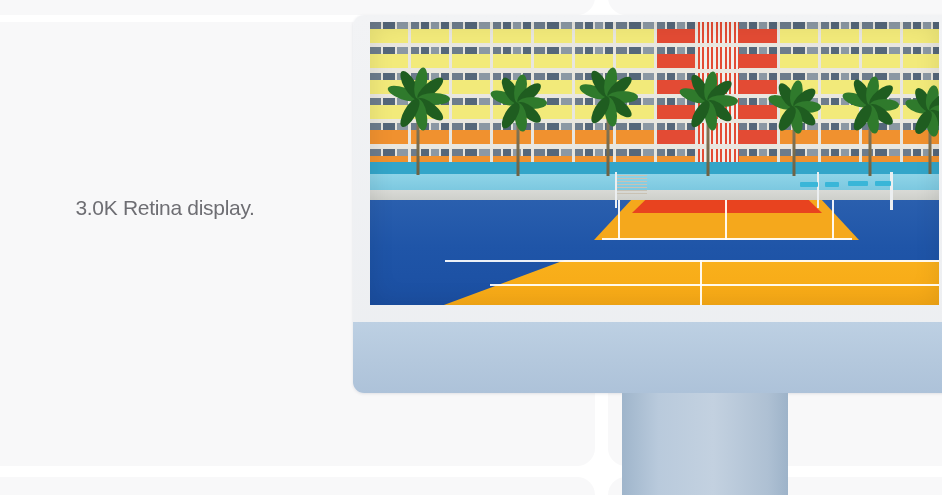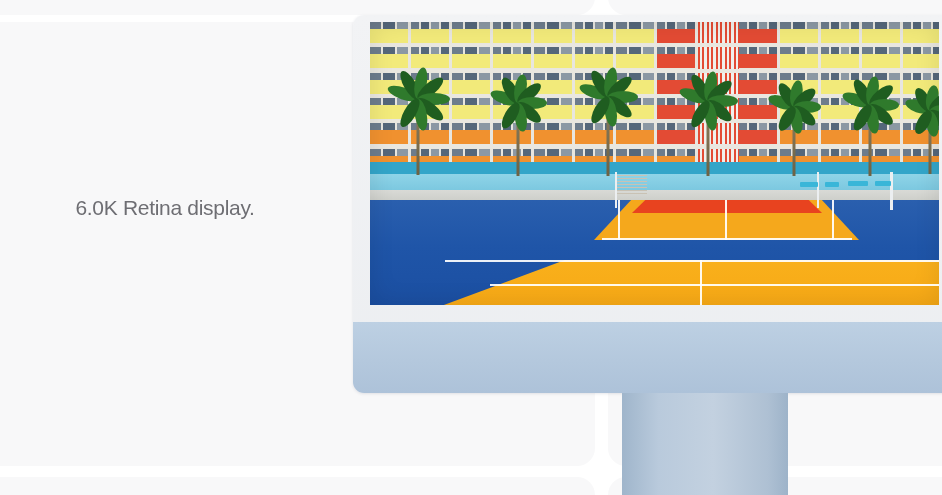--- a/index.html
+++ b/index.html
@@ -146,21 +146,21 @@
 <div class="card" id="card-top-right"></div>
 
 <div class="card" id="card-main"></div>
 <div class="card" id="card-main-right"></div>
 
 <div class="card" id="card-bot-left"></div>
 <div class="card" id="card-bot-right"></div>
 
 <div id="text-block">
   <div id="subcopy">
-    <span class="ln">6.0K Retina display.</span>
+    <span class="ln">3.0K Retina display.</span>
   </div>
 </div>
 
 <div id="imac">
 
   <div id="imac-body"></div>
 
   <div id="imac-screen">
 
     <div class="ph" id="sky"></div>

